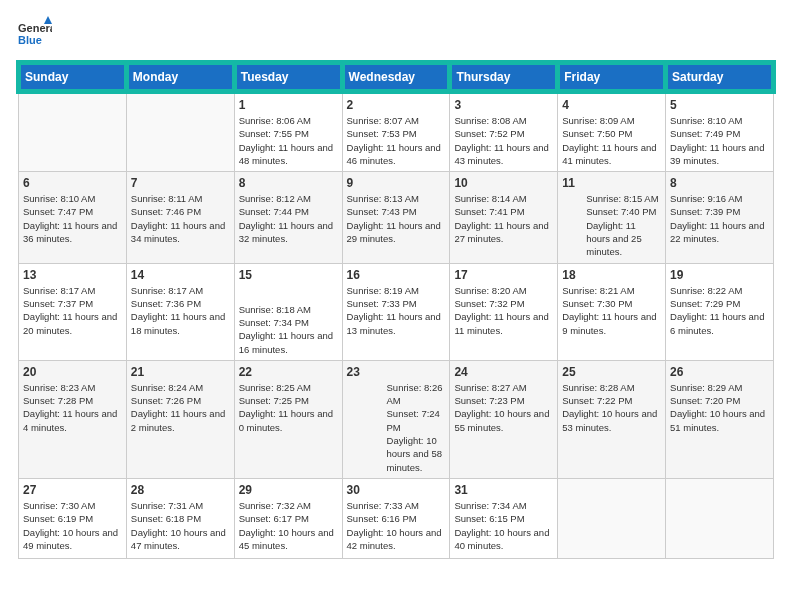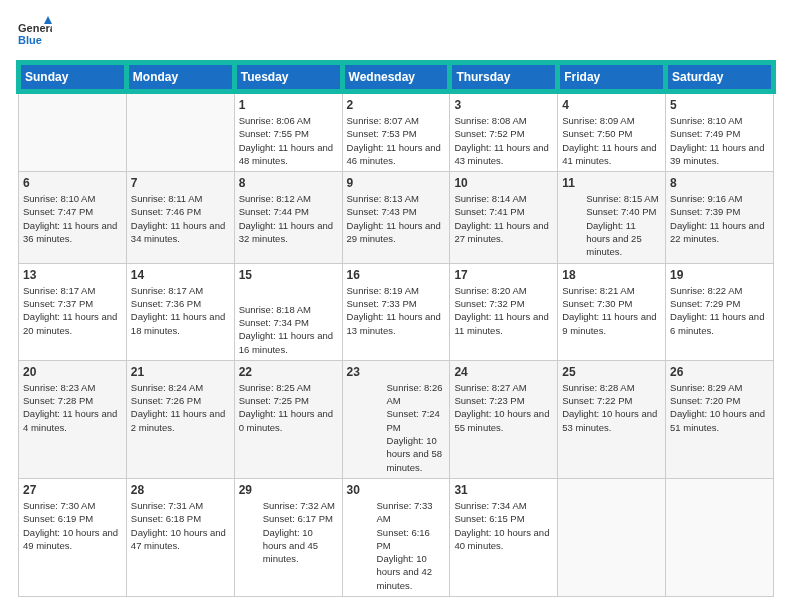--- a/index.html
+++ b/index.html
@@ -279,27 +279,27 @@
 Daylight: 10 hours and 49 minutes.</div>
         </td>
         <td>
           <span class="day-number">28</span>
           <div class="day-info" style="white-space: pre-line;">Sunrise: 7:31 AM
 Sunset: 6:18 PM
 Daylight: 10 hours and 47 minutes.</div>
         </td>
         <td>
           <span class="day-number">29</span>
-          <div class="day-info" style="white-space: pre-line; margin-left: 24px;">Sunrise: 7:32 AM
+          <div class="day-info" style="white-space: pre-line;">Sunrise: 7:32 AM
 Sunset: 6:17 PM
 Daylight: 10 hours and 45 minutes.</div>
         </td>
         <td>
           <span class="day-number">30</span>
-          <div class="day-info" style="white-space: pre-line; margin-left: 30px;">Sunrise: 7:33 AM
+          <div class="day-info" style="white-space: pre-line;">Sunrise: 7:33 AM
 Sunset: 6:16 PM
 Daylight: 10 hours and 42 minutes.</div>
         </td>
         <td>
           <span class="day-number">31</span>
           <div class="day-info" style="white-space: pre-line;">Sunrise: 7:34 AM
 Sunset: 6:15 PM
 Daylight: 10 hours and 40 minutes.</div>
         </td>
         <td class="empty-cell"></td>

